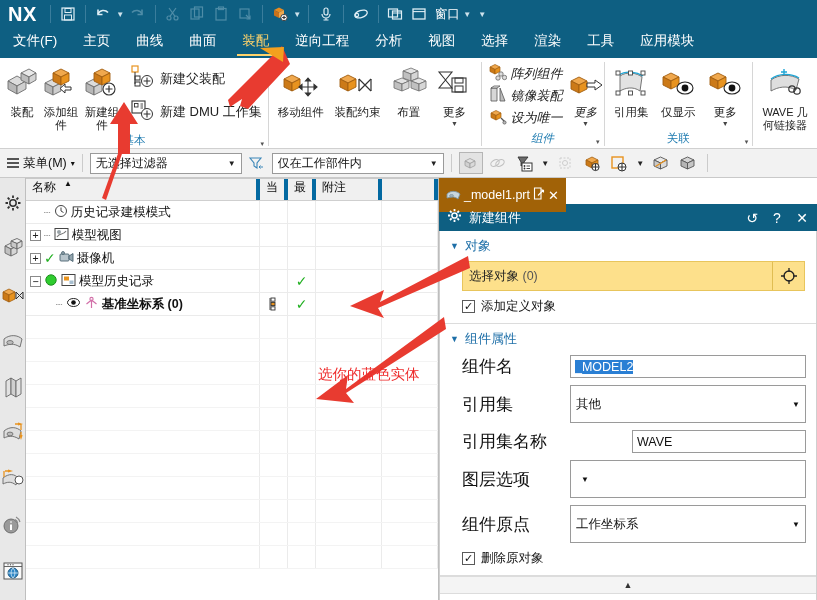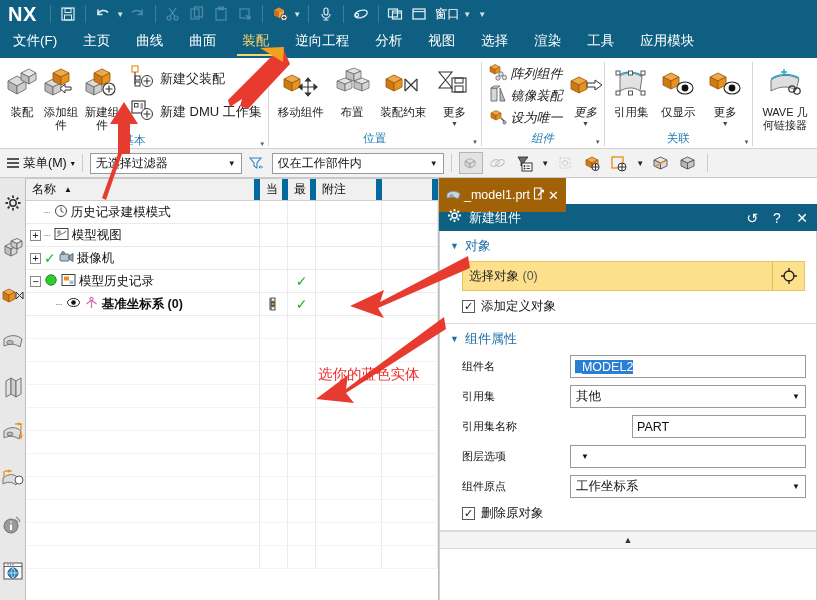--- a/index.html
+++ b/index.html
@@ -113,22 +113,22 @@
   }
   .navhdr {
     height: 28px; display: flex; align-items: center; padding: 0 8px;
     font-size: 12.5px; color: #111; background: #ffffff;
   }
   .navhdr .spacer { flex: 1; }
   .navhdr .dock { width: 11px; height: 11px; border: 1.6px solid #333; }
   .tbl { border-top: 1px solid #c9c9c9; }
   .thead { display: flex; height: 22px; background: #f0f0f0; border-bottom: 1px solid #cfcfcf; }
   .th {
-    font-size: 12px; color: #111; display: flex; align-items: center;
-    padding-left: 6px; border-right: 6px solid #0369a1; position: relative;
+    font-size: 12px; color: #111; display: flex; 
+    padding-left: 6px; border-right: 4px solid #0369a1; position: relative;
   }
   .th .sortarr { margin-left: 8px; font-size: 8px; }
   .trow { display: flex; height: 23px; border-bottom: 1px solid #ebebeb; }
   .tc { border-right: 1px solid #ebebeb; display: flex; align-items: center; font-size: 12.5px; color: #111; }
   .tc.name { padding-left: 4px; gap: 3px; }
   .tc.ctr { justify-content: center; }
   .emptyrow { display: flex; height: 23px; border-bottom: 1px solid #f3f3f3; }
   .tw-name { width: 234px; }
   .tw-dang { width: 28px; }
   .tw-zui  { width: 28px; }
@@ -181,29 +181,29 @@
     width: 32px; height: 28px; display: flex; align-items: center; justify-content: center;
     border-left: 1px solid #e0bd52;
   }
   .chkrow { display: flex; align-items: center; gap: 6px; margin: 7px 0 0 12px; font-size: 12.5px; color: #111; }
   .cbox {
     width: 13px; height: 13px; border: 1px solid #5a5a5a; background: #fff;
     display: flex; align-items: center; justify-content: center;
     font-size: 11px; color: #111; line-height: 11px;
   }
   .frow { display: flex; align-items: center; margin-top: 7px; padding-left: 12px; }
-  .frow .flabel { width: 108px; font-size: 11px; color: #111; }
+  .frow .flabel { width: 108px; font-size: 17px; color: #111; }
   .fctl { flex: 1; }
   .tinput {
     height: 23px; border: 1px solid #9a9a9a; background: #ffffff;
     display: flex; align-items: center; padding: 0 4px; font-size: 12.5px; color: #111;
   }
   .tinput .sel { background: #2a7fd4; color: #ffffff; }
   .fcombo {
-    height: 23px; border: 1px solid #9a9a9a; background: #ffffff;
+    height: 38px; border: 1px solid #9a9a9a; background: #ffffff;
     display: flex; align-items: center; font-size: 12.5px; color: #111; padding-left: 5px;
   }
   .fcombo .fct { flex: 1; }
   .fcombo .fca { width: 18px; text-align: center; font-size: 8px; }
   .collapser {
     height: 18px; background: #f4f4f4; border-top: 1px solid #dcdcdc; border-bottom: 1px solid #dcdcdc;
     display: flex; align-items: center; justify-content: center; font-size: 9px; color: #333;
   }
   .watermark {
     position: absolute; right: 10px; bottom: 4px; font-family: "Liberation Serif", serif;
@@ -425,64 +425,60 @@
               <polygon points="19,12 11,16 11,24 19,20" fill="#e8931f" stroke="#a15e10" stroke-width="0.9"></polygon>
               <g stroke="#333" stroke-width="1.1" fill="none">
                 <path d="M27 12 L27 28 M19 20 L35 20"></path>
                 <path d="M27 11 L24.5 14 L29.5 14 Z M27 29 L24.5 26 L29.5 26 Z" fill="#333"></path>
                 <path d="M18 20 L21 17.5 L21 22.5 Z M36 20 L33 17.5 L33 22.5 Z" fill="#333"></path>
               </g>
             </svg>
           </div>
           <div class="bl">移动组件</div>
         </div>
+        <div class="bigbtn wide">
+          <div class="bi">
+            <svg width="40" height="34" viewBox="0 0 40 34">
+              <polygon points="3,12 11,8 19,12 11,16" fill="#f0a84d" stroke="#a15e10" stroke-width="0.9"></polygon>
+              <polygon points="3,12 11,16 11,24 3,20" fill="#cc7a18" stroke="#a15e10" stroke-width="0.9"></polygon>
+              <polygon points="19,12 11,16 11,24 19,20" fill="#e8931f" stroke="#a15e10" stroke-width="0.9"></polygon>
+              <path d="M22 12 L34 24 M34 12 L22 24" stroke="#333" stroke-width="1.2" fill="none"></path>
+              <path d="M22 12 L22 24 M34 12 L34 24" stroke="#333" stroke-width="1.2" fill="none"></path>
+            </svg>
+          </div>
+          <div class="bl">装配约束</div>
+        </div>
         <div class="bigbtn">
           <div class="bi">
             <svg width="38" height="34" viewBox="0 0 38 34">
               <polygon points="13,4 21,1 28,4 21,7" fill="#e4e4e4" stroke="#6d6d6d" stroke-width="0.8"></polygon>
               <polygon points="13,4 21,7 21,14 13,11" fill="#c0c0c0" stroke="#6d6d6d" stroke-width="0.8"></polygon>
               <polygon points="28,4 21,7 21,14 28,11" fill="#d6d6d6" stroke="#6d6d6d" stroke-width="0.8"></polygon>
               <polygon points="4,14 12,11 19,14 12,17" fill="#e4e4e4" stroke="#6d6d6d" stroke-width="0.8"></polygon>
               <polygon points="4,14 12,17 12,24 4,21" fill="#c0c0c0" stroke="#6d6d6d" stroke-width="0.8"></polygon>
               <polygon points="19,14 12,17 12,24 19,21" fill="#d6d6d6" stroke="#6d6d6d" stroke-width="0.8"></polygon>
               <polygon points="21,14 29,11 36,14 29,17" fill="#e4e4e4" stroke="#6d6d6d" stroke-width="0.8"></polygon>
               <polygon points="21,14 29,17 29,24 21,21" fill="#c0c0c0" stroke="#6d6d6d" stroke-width="0.8"></polygon>
               <polygon points="36,14 29,17 29,24 36,21" fill="#d6d6d6" stroke="#6d6d6d" stroke-width="0.8"></polygon>
             </svg>
           </div>
           <div class="bl">布置</div>
         </div>
-        <div class="bigbtn wide">
-          <div class="bi">
-            <svg width="40" height="34" viewBox="0 0 40 34">
-              <polygon points="3,12 11,8 19,12 11,16" fill="#f0a84d" stroke="#a15e10" stroke-width="0.9"></polygon>
-              <polygon points="3,12 11,16 11,24 3,20" fill="#cc7a18" stroke="#a15e10" stroke-width="0.9"></polygon>
-              <polygon points="19,12 11,16 11,24 19,20" fill="#e8931f" stroke="#a15e10" stroke-width="0.9"></polygon>
-              <path d="M22 12 L34 24 M34 12 L22 24" stroke="#333" stroke-width="1.2" fill="none"></path>
-              <path d="M22 12 L22 24 M34 12 L34 24" stroke="#333" stroke-width="1.2" fill="none"></path>
-            </svg>
-          </div>
-          <div class="bl">装配约束</div>
-        </div>
         <div class="bigbtn">
           <div class="bi">
             <svg width="34" height="32" viewBox="0 0 34 32">
               <path d="M2 4 L15 4 L8.5 12 Z M2 20 L15 20 L8.5 12 Z" fill="none" stroke="#333" stroke-width="1.1"></path>
               <rect x="15" y="10" width="14" height="14" fill="none" stroke="#333" stroke-width="1.1"></rect>
               <rect x="18" y="10" width="8" height="5" fill="none" stroke="#333" stroke-width="1"></rect>
               <rect x="18" y="18" width="8" height="6" fill="none" stroke="#333" stroke-width="1"></rect>
             </svg>
           </div>
           <div class="bl">更多</div>
           <div class="bcaret">▼</div>
         </div>
-      </div>
-      <div class="glabel">
-        <span>位置</span>
-        <span class="gcaret">▾</span>
       </div>
     </div>
     <div class="rsep"></div>
 
     <div class="rgroup" style="width:122px;font-style:italic;">
       <div class="items">
         <div class="smallcol">
           <div class="smallbtn">
             <span>
               <svg width="18" height="18" viewBox="0 0 18 18">
@@ -1090,21 +1086,21 @@
               <span class="fct">其他</span>
               <span class="fca">▼</span>
             </span>
           </span>
         </div>
 
         <div class="frow">
           <span class="flabel">引用集名称</span>
           <span class="fctl" style="padding-left:62px;">
             <span class="tinput">
-              <span>PART</span>
+              <span>WAVE</span>
             </span>
           </span>
         </div>
 
         <div class="frow">
           <span class="flabel">图层选项</span>
           <span class="fctl">
             <span class="fcombo">
               <span class="fca">▼</span>
             </span>

